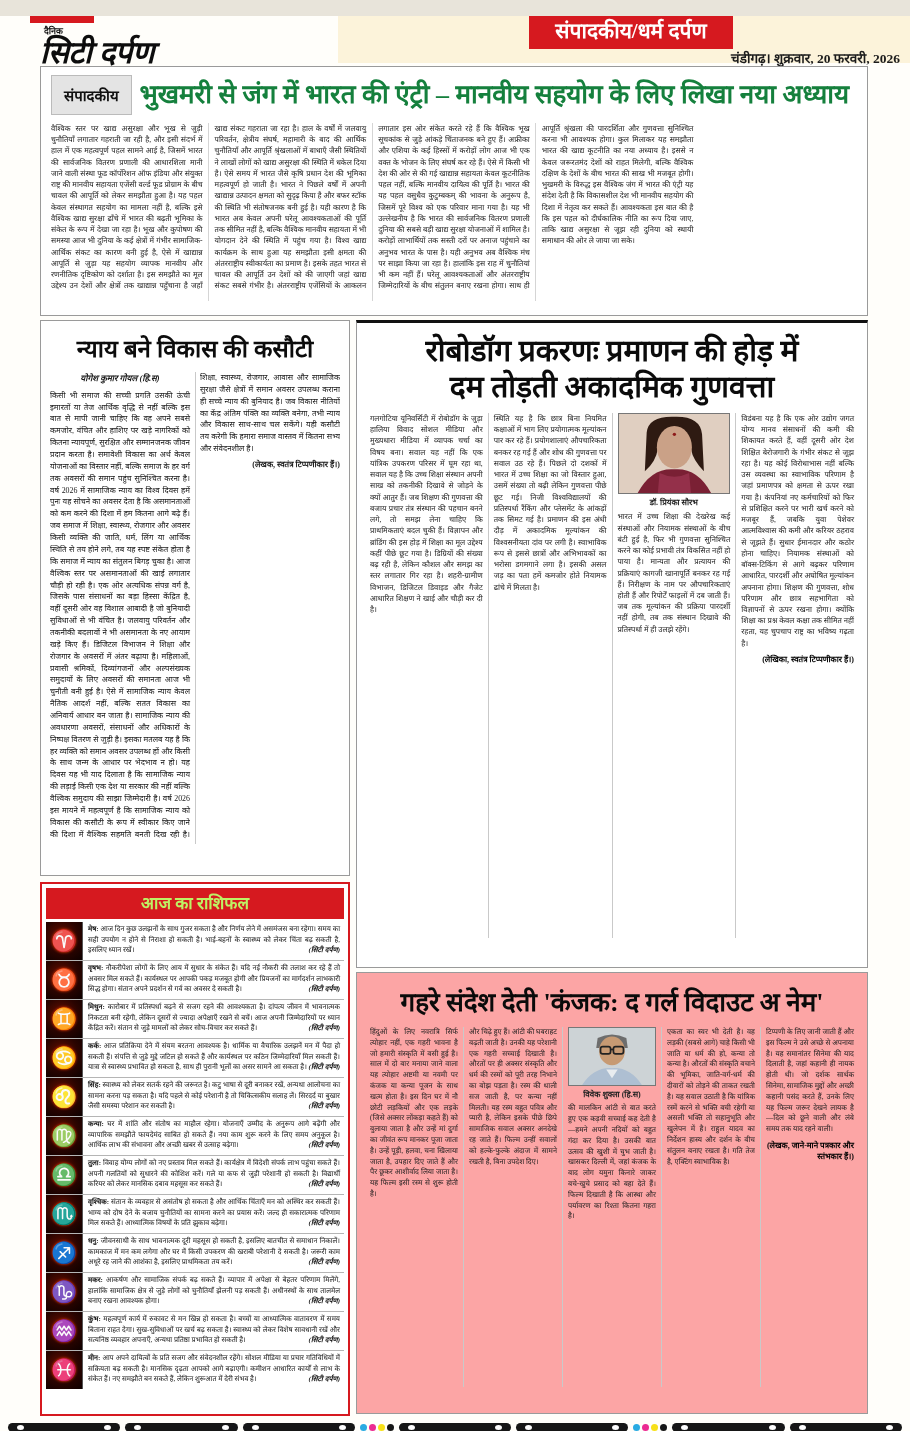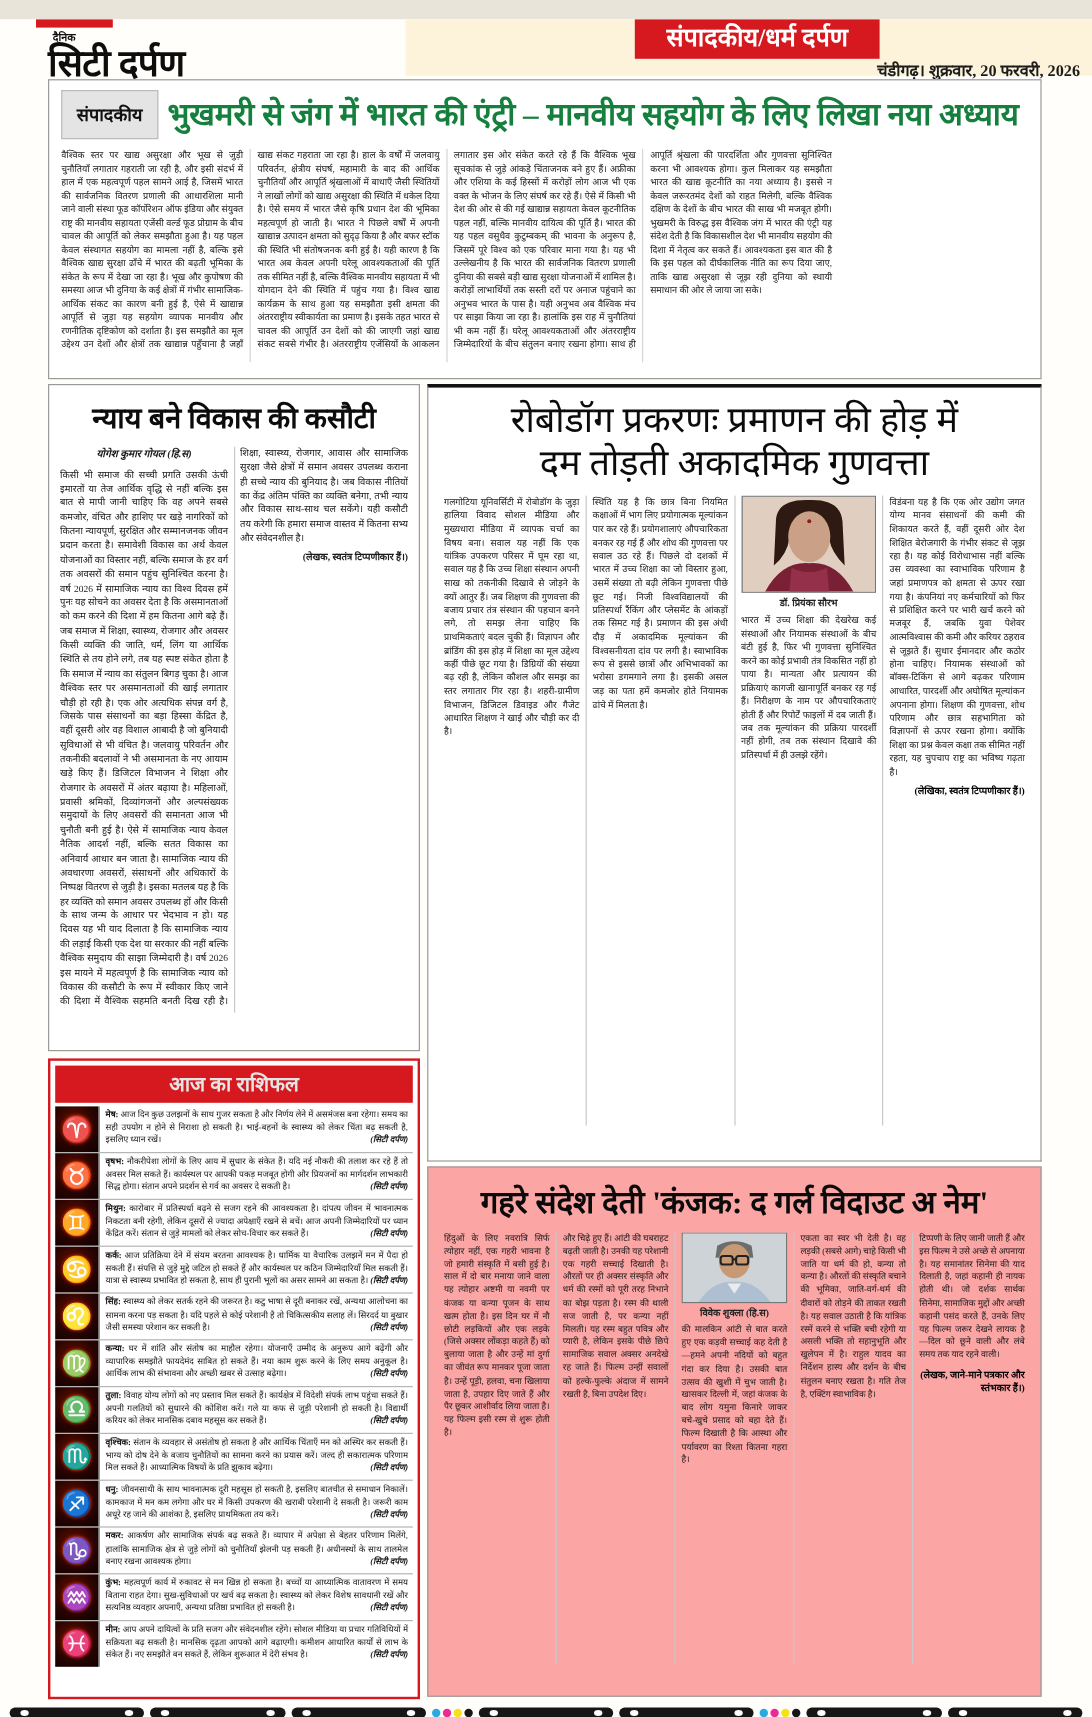--- a/index.html
+++ b/index.html
@@ -4,21 +4,21 @@
 <style>
   * { margin:0; padding:0; box-sizing:border-box; }
   html,body { background:#e8e4da; }
   body { font-family:"Liberation Serif", serif; }
   .page { position:relative; width:910px; height:1431px; background:#fffefa; margin:16px auto; overflow:hidden; }
 
   
   .masthead-flag { position:absolute; left:30px; top:0; width:64px; height:7px; background:#d6191f; }
   .masthead { position:absolute; left:40px; top:8px; width:280px; }
   .masthead-top { font-size:9px; font-weight:bold; color:#111; margin-left:4px; }
-  .masthead-title { font-size:31px; font-weight:900; color:#0d0d0d; line-height:1.05; letter-spacing:-0.5px; }
+  .masthead-title { font-size:31px; font-weight:900; color:#0d0d0d; line-height:1.05; letter-spacing:-0.5px;font-style:italic; }
   .masthead-tagline { width:70px; height:3px; background:#9a9a9a; margin:2px 0 0 96px; border-radius:2px; }
   .header-strip { position:absolute; left:338px; top:0; width:572px; height:47px; background:#fcf3da; display:flex; align-items:center;flex-direction:column; }
   .section-badge { background:#d6191f; color:#fff; font-weight:bold; font-size:21px; padding:4px 26px 6px; margin-left:14px; line-height:1.1; }
   .dateline { margin-left:auto; font-size:13.5px; font-weight:bold; color:#1c1c1c; padding-right:10px; }
   .page-number { background:#d6191f; color:#fff; font-weight:bold; font-size:24px; width:38px; height:36px; display:flex; align-items:center; justify-content:center; margin-right:2px; }
 
   
   .box { position:absolute; background:#fff; border:1px solid #9a9a9a; }
   .attrib { text-align:right; font-weight:bold; font-size:8px; margin-top:4px; }
   .body-text { font-size:7.6px; line-height:1.48; text-align:justify; color:#1a1a1a; }
@@ -32,32 +32,32 @@
   .editorial-body::first-line { }
 
   
   .nyay-box { left:40px; top:304px; width:310px; height:556px; padding:8px 9px; }
   .nyay-headline { text-align:center; font-size:24px; font-weight:900; color:#0c0c0c; margin:2px 0 8px; }
   .nyay-body { height:472px; overflow:hidden; column-count:2; column-gap:10px; column-rule:1px solid #c9c9c9; column-fill:auto; font-size:7.9px; line-height:1.5; text-align:justify; color:#1a1a1a; }
   .nyay-byline { text-align:center; font-weight:bold; font-style:italic; font-size:8.5px; margin-bottom:5px; }
 
   
   .robodog-box { left:356px; top:304px; width:512px; height:648px; padding:6px 8px; border-top:3px solid #111; }
-  .robodog-headline { text-align:center; font-size:30px; font-weight:400; color:#0b0b0b; line-height:1.2; margin-top:4px; }
+  .robodog-headline { text-align:center; font-size:30px; font-weight:700; color:#0b0b0b; line-height:1.2; margin-top:4px; }
   .cols { display:flex; margin-top:8px; }
   .cols .col { flex:1; padding:0 5px; overflow:hidden; }
   .cols .col + .col { border-left:1px solid #c9c9c9; }
   .robodog-cols { height:525px; }
   figure.author { margin:0 0 4px; }
   figure.author .ph { border:1px solid #777; background:#ddd; display:block; width:100%; }
   figure.author figcaption { text-align:center; font-size:8px; font-weight:bold; margin-top:2px; color:#222; }
 
   
   .horo-box { left:40px; top:866px; width:310px; height:534px; border:2px solid #d6191f; background:#fff; padding:4px; }
-  .horo-title { background:#d6191f; color:#e5e5e5; font-weight:bold; font-size:17px; text-align:center; padding:3px 0 5px; }
+  .horo-title { background:#d6191f; color:#bef264; font-weight:bold; font-size:17px; text-align:center; padding:3px 0 5px; }
   .horo-rows { margin-top:3px; }
   .horo-row { display:flex; border-top:1px solid #b5b5b5; }
   .horo-row:first-child { border-top:none; }
   .horo-icon { width:37px; min-height:38px; background:radial-gradient(circle at 42% 38%, #6b1000 0%, #2a0400 55%, #0d0000 100%); color:#ff6a1a; font-size:21px; display:flex; align-items:center; justify-content:center; flex-shrink:0; border-right:1px solid #555; text-shadow:0 0 3px #ff3b00; }
   .horo-text { font-size:7.1px; line-height:1.5; text-align:justify; padding:2px 4px 2px 5px; color:#141414; }
   .horo-sign { font-weight:bold; }
   .horo-src { float:right; font-weight:bold; font-style:italic; }
 
   
   .kanjak-box { left:356px; top:956px; width:512px; height:442px; background:#fca5a5; padding:6px 8px; }

